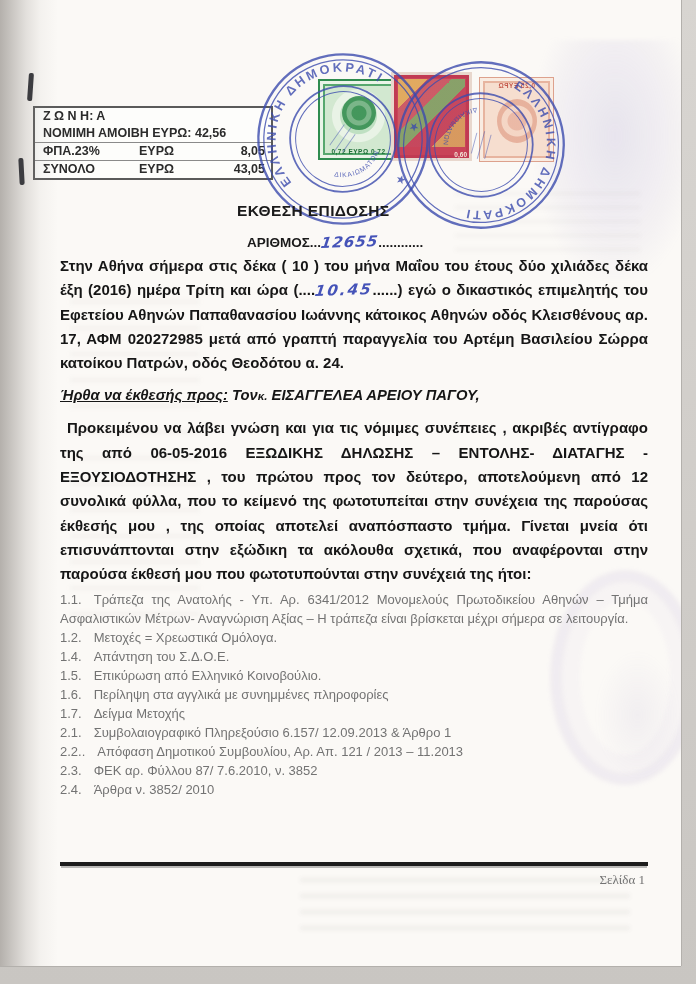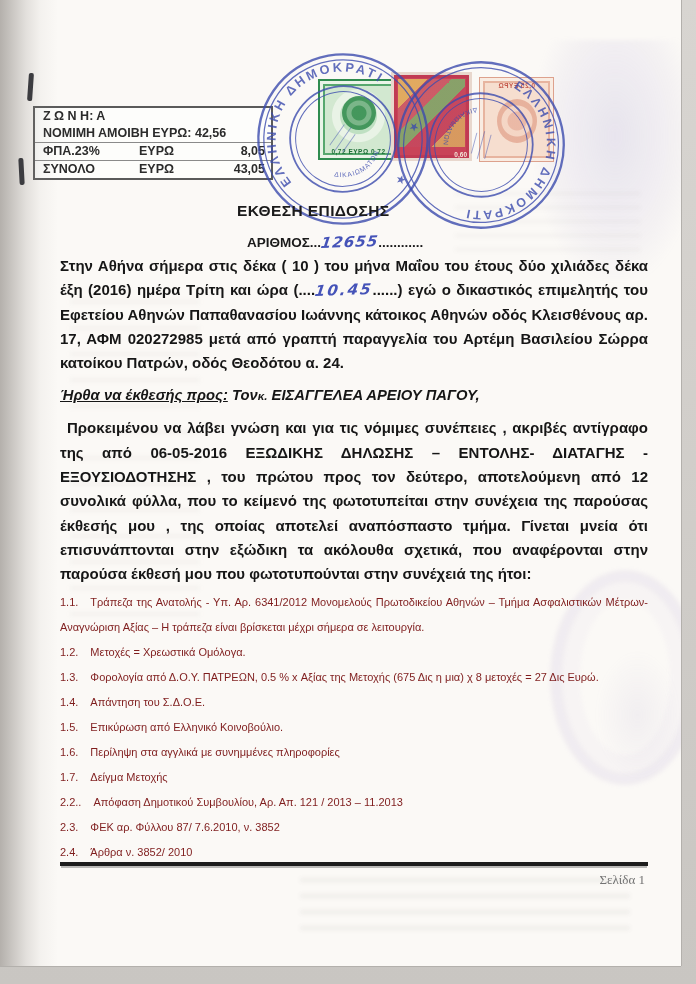--- a/index.html
+++ b/index.html
@@ -55,21 +55,21 @@
   .doc-number{position:absolute;left:247px;top:233px;font-size:13.5px;font-weight:700;color:#1a1a1a;}
   .hand{font-family:"DejaVu Sans",sans-serif;font-style:italic;font-weight:600;color:#4553b8;display:inline-block;transform:skewX(-10deg) rotate(-2deg);}
   .hand.num{font-size:15px;letter-spacing:1px;}
   .hand.time{font-size:15px;letter-spacing:2px;}
   .p1,.p2{font-size:15px;font-weight:700;line-height:24.3px;text-align:justify;margin:0;}
   .p2{margin-top:9px;text-indent:7px;}
   .serve{margin:9px 0 0 0;font-size:14.8px;font-weight:700;font-style:italic;line-height:22px;}
   .serve .lead{text-decoration:underline;}
   .serve .kyr{font-size:11.5px;}
   .attach-heading{margin:1px 0 0 0;font-size:14.3px;font-weight:700;line-height:22px;}
-  .list{margin-top:3px;font-size:11px;font-weight:400;line-height:25px;color:#7f1d1d;}
+  .list{margin-top:3px;font-size:13px;font-weight:400;line-height:19px;color:#737373;}
   .li{margin:0;text-align:justify;}
   .li .num{margin-right:12px;}
   .footer-rule{position:absolute;left:60px;right:33px;top:862px;height:4px;background:#1d1d1d;
       box-shadow:0 3px 0 -1px rgba(70,70,70,.35);}
   .page-num{position:absolute;right:36px;top:872px;font-family:"Liberation Serif",serif;font-size:13px;color:#737373;}
 </style>
 </head>
 <body>
 
 <div class="scan">
@@ -171,25 +171,25 @@
       </p>
       <p class="serve">
         <span class="lead">Ήρθα να έκθεσής προς:</span>
         <span>Τον</span><span class="kyr">κ.</span>
         <span>ΕΙΣΑΓΓΕΛΕΑ ΑΡΕΙΟΥ ΠΑΓΟΥ,</span>
       </p>
       <p class="p2">Προκειμένου  να λάβει γνώση και για τις νόμιμες  συνέπειες , ακριβές αντίγραφο της  από  06-05-2016  ΕΞΩΔΙΚΗΣ    ΔΗΛΩΣΗΣ – ΕΝΤΟΛΗΣ- ΔΙΑΤΑΓΗΣ - ΕΞΟΥΣΙΟΔΟΤΗΣΗΣ  , του πρώτου προς τον δεύτερο, αποτελούμενη από    12 συνολικά φύλλα, που το κείμενό  της φωτοτυπείται  στην συνέχεια  της παρούσας έκθεσής  μου , της οποίας αποτελεί αναπόσπαστο τμήμα. Γίνεται μνεία ότι επισυνάπτονται    στην  εξώδικη τα ακόλουθα σχετικά, που αναφέρονται στην παρούσα    έκθεσή  μου  που  φωτοτυπούνται     στην  συνέχειά  της  ήτοι:</p>
       <div class="list">
         <p class="li"><span class="num">1.1.</span><span>Τράπεζα της Ανατολής - Υπ. Αρ. 6341/2012 Μονομελούς Πρωτοδικείου Αθηνών – Τμήμα Ασφαλιστικών Μέτρων- Αναγνώριση Αξίας – Η τράπεζα είναι βρίσκεται μέχρι σήμερα σε λειτουργία.</span></p>
         <p class="li"><span class="num">1.2.</span><span>Μετοχές = Χρεωστικά Ομόλογα.</span></p>
-        <p class="li"><span class="num">1.3.</span><span>Φορολογία από Δ.Ο.Υ. ΠΑΤΡΕΩΝ, 0.5 % x Αξίας της Μετοχής (675 Δις η μια) χ 8 μετοχές = 27 Δις Ευρώ.</span></p>
         <p class="li"><span class="num">1.4.</span><span>Απάντηση του Σ.Δ.Ο.Ε.</span></p>
         <p class="li"><span class="num">1.5.</span><span>Επικύρωση από Ελληνικό Κοινοβούλιο.</span></p>
         <p class="li"><span class="num">1.6.</span><span>Περίληψη στα αγγλικά με συνημμένες πληροφορίες</span></p>
         <p class="li"><span class="num">1.7.</span><span>Δείγμα Μετοχής</span></p>
+        <p class="li"><span class="num">2.1.</span><span>Συμβολαιογραφικό Πληρεξούσιο 6.157/ 12.09.2013 &amp; Άρθρο 1</span></p>
         <p class="li"><span class="num">2.2..</span><span>Απόφαση Δημοτικού Συμβουλίου,  Αρ. Απ. 121 / 2013 – 11.2013</span></p>
         <p class="li"><span class="num">2.3.</span><span>ΦΕΚ αρ. Φύλλου 87/ 7.6.2010, ν. 3852</span></p>
         <p class="li"><span class="num">2.4.</span><span>Άρθρα ν. 3852/ 2010</span></p>
       </div>
     </div>
 
     <div class="footer-rule"></div>
     <div class="page-num">Σελίδα 1</div>
 
     <div class="edge-shadow"></div>

